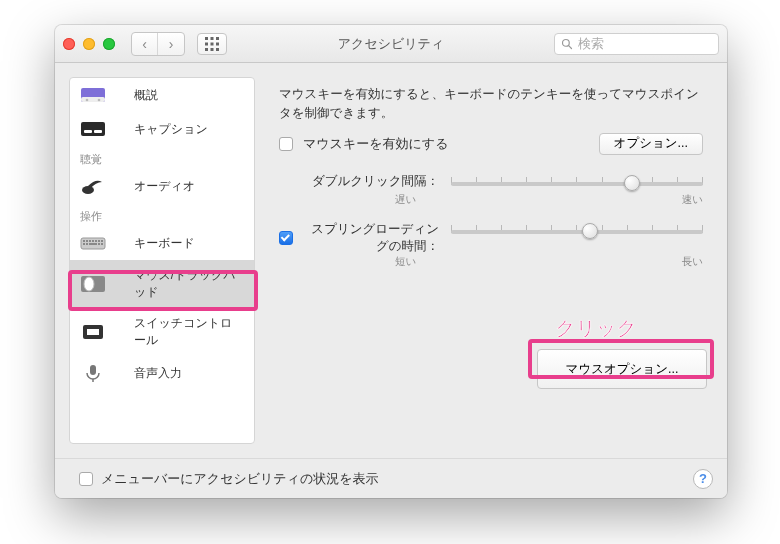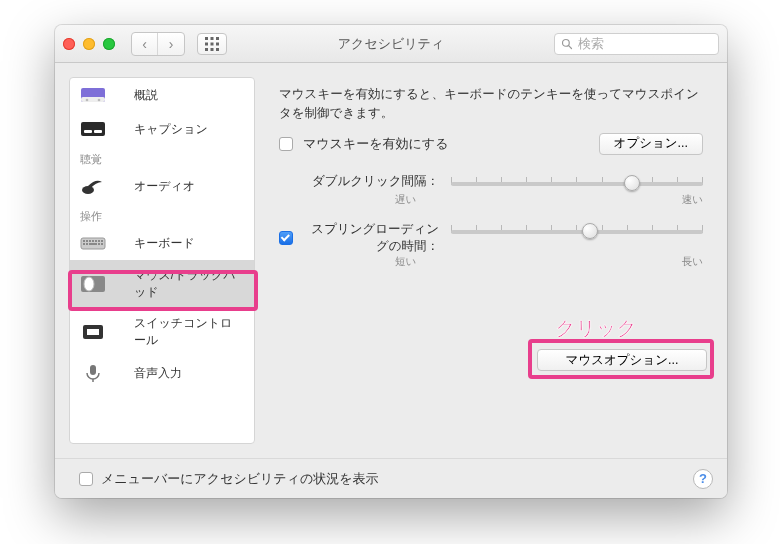--- a/index.html
+++ b/index.html
@@ -158,21 +158,21 @@
   .annot-click{
     position:absolute;
     color:#e83e8c; font-weight:400; font-size:20px;
     -webkit-text-stroke:0.6px #fff;
     text-shadow:0 0 2px #fff;
   }
   .mouse-option-wrap{
     position:absolute;
   }
   .mouse-option-btn{
-    width:170px; height:22px;
+    width:170px; height:40px;
     border:1px solid #c6c6c6; border-radius:4px;
     background:linear-gradient(#fff,#f0f0f0);
     font-size:12.5px; cursor:pointer;
   }
   .highlight-btn{
     position:absolute;
     border:4px solid #e83e8c; border-radius:4px;
     pointer-events:none;
   }
 

